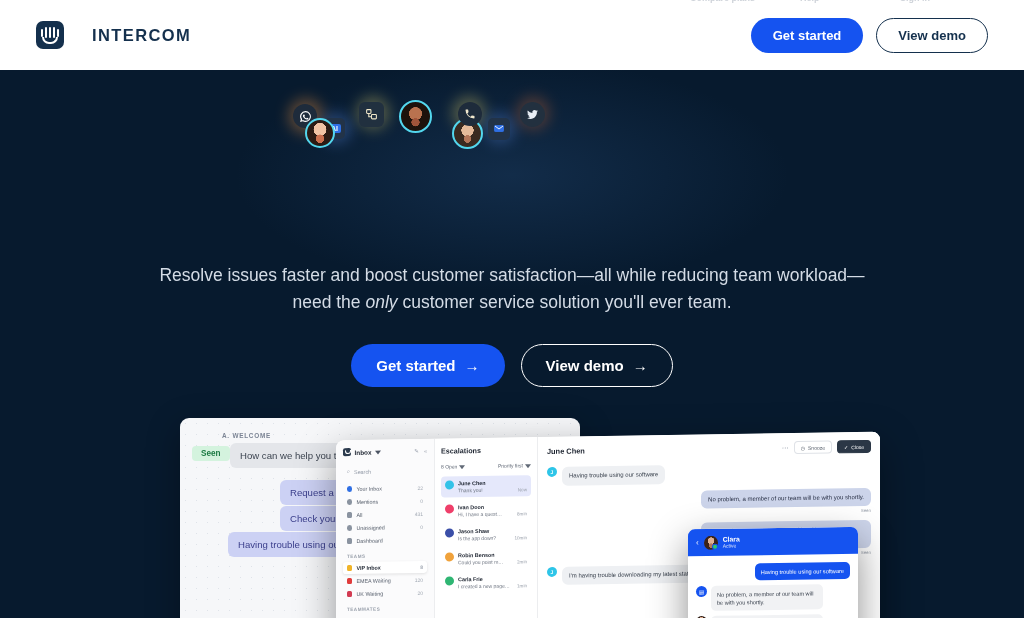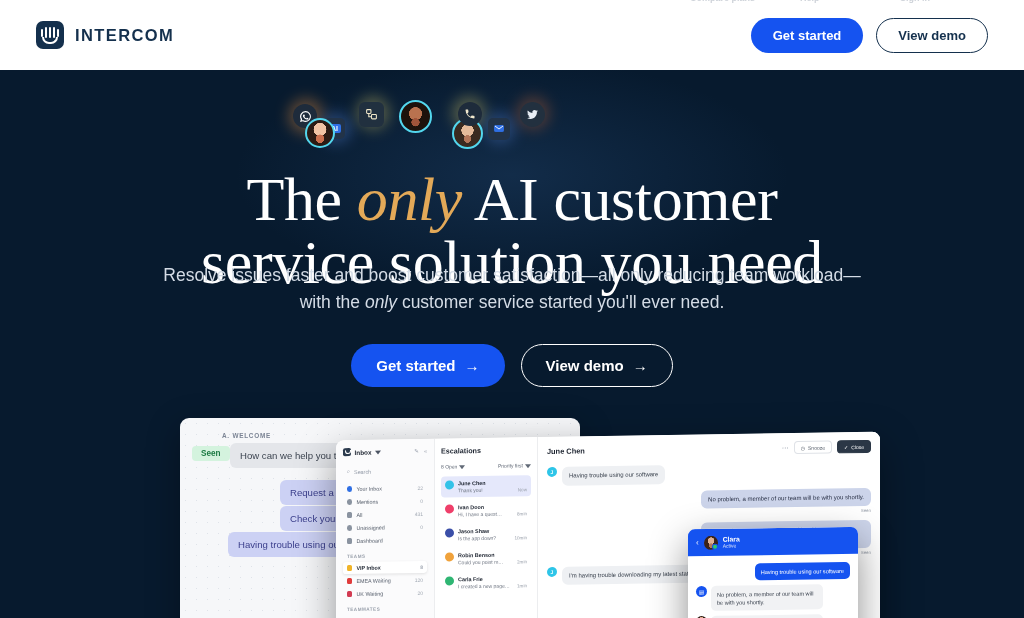--- a/index.html
+++ b/index.html
@@ -9,21 +9,21 @@
     background:#ffffff;
     -webkit-font-smoothing:antialiased;
   }
 
   
   .nav {
     position:absolute; left:0; top:0; width:1024px; height:70px;
     background:#ffffff; display:flex; align-items:center;
     padding:0 36px; z-index:20;
   }
-  .logo-wrap { display:flex; align-items:center; gap:11px; }
+  .logo-wrap { display:flex; align-items:center; gap:28px; }
   .logo-mark {
     width:28px; height:28px; border-radius:7px; background:#14304d;
     position:relative; flex:none;
   }
   .logo-mark .bars {
     position:absolute; left:5px; top:6px; width:18px; height:11px;
     display:flex; justify-content:space-between;
   }
   .logo-mark .bars i { width:2px; background:#fff; border-radius:1px; display:block; }
   .logo-mark .bars i:nth-child(1){height:8px;margin-top:2px;}
@@ -388,28 +388,24 @@
         </svg>
     </div>
 
     <div class="cl-item cl-icon" style="left:520px;top:12px;width:25px;height:25px;background:#22303f;">
       <svg width="13" height="13" viewBox="0 0 24 24" fill="#e8eef5">
           <path d="M22 5.9c-.7.3-1.5.5-2.4.6a4.1 4.1 0 001.8-2.3c-.8.5-1.7.8-2.6 1a4.1 4.1 0 00-7 3.8A11.7 11.7 0 013.2 4.6a4.1 4.1 0 001.3 5.5c-.7 0-1.3-.2-1.9-.5a4.1 4.1 0 003.3 4 4.2 4.2 0 01-1.9.1 4.1 4.1 0 003.8 2.9A8.3 8.3 0 012 18.3a11.7 11.7 0 006.3 1.9c7.6 0 11.8-6.3 11.8-11.8v-.6c.8-.6 1.5-1.3 2-2z"></path>
         </svg>
     </div>
   </div>
 
-  <h1 class="hero-h1">
-    <span>The </span><span class="accent">only</span><span> AI customer</span><br>
-    <span>service solution you need</span>
-  </h1>
 
   <p class="hero-sub">
-    <span>Resolve issues faster and boost customer satisfaction—all only reducing team workload—</span><br>
-    <span>with the </span><em>only</em><span> customer service started you'll ever need.</span>
+    <span>Resolve issues faster and boost customer satisfaction—all while reducing team workload—</span><br>
+    <span>need the </span><em>only</em><span> customer service solution you'll ever team.</span>
   </p>
 
   <div class="hero-ctas">
     <button class="btn-primary-lg">
       <span>Get started</span>
       <span class="arrow">→</span>
     </button>
     <button class="btn-outline-lg">
       <span>View demo</span>
       <span class="arrow">→</span>

